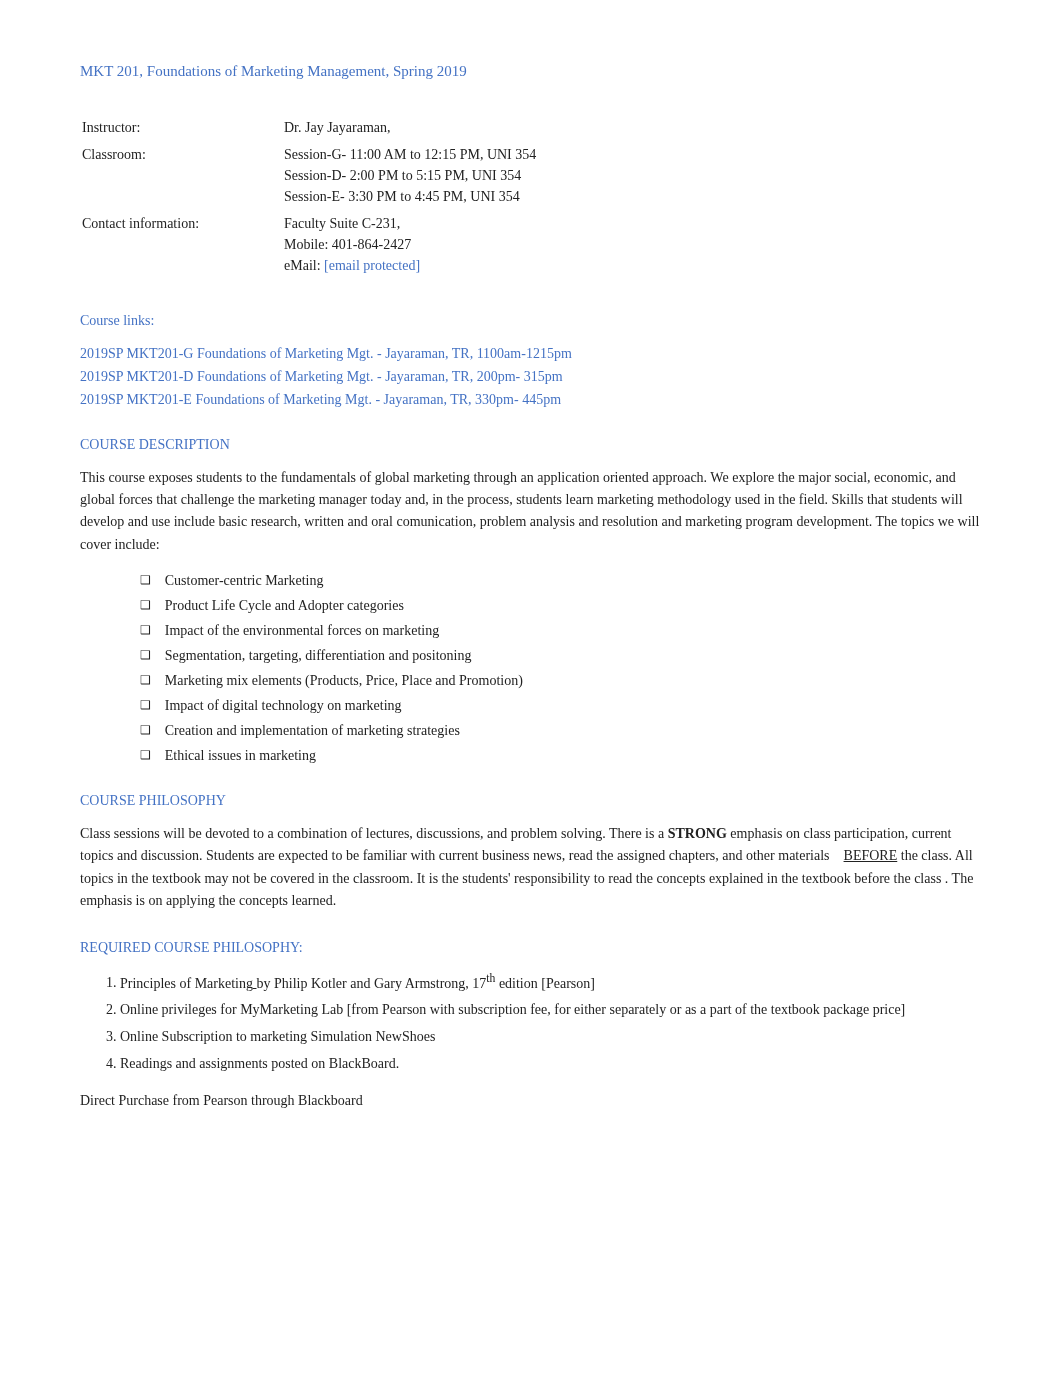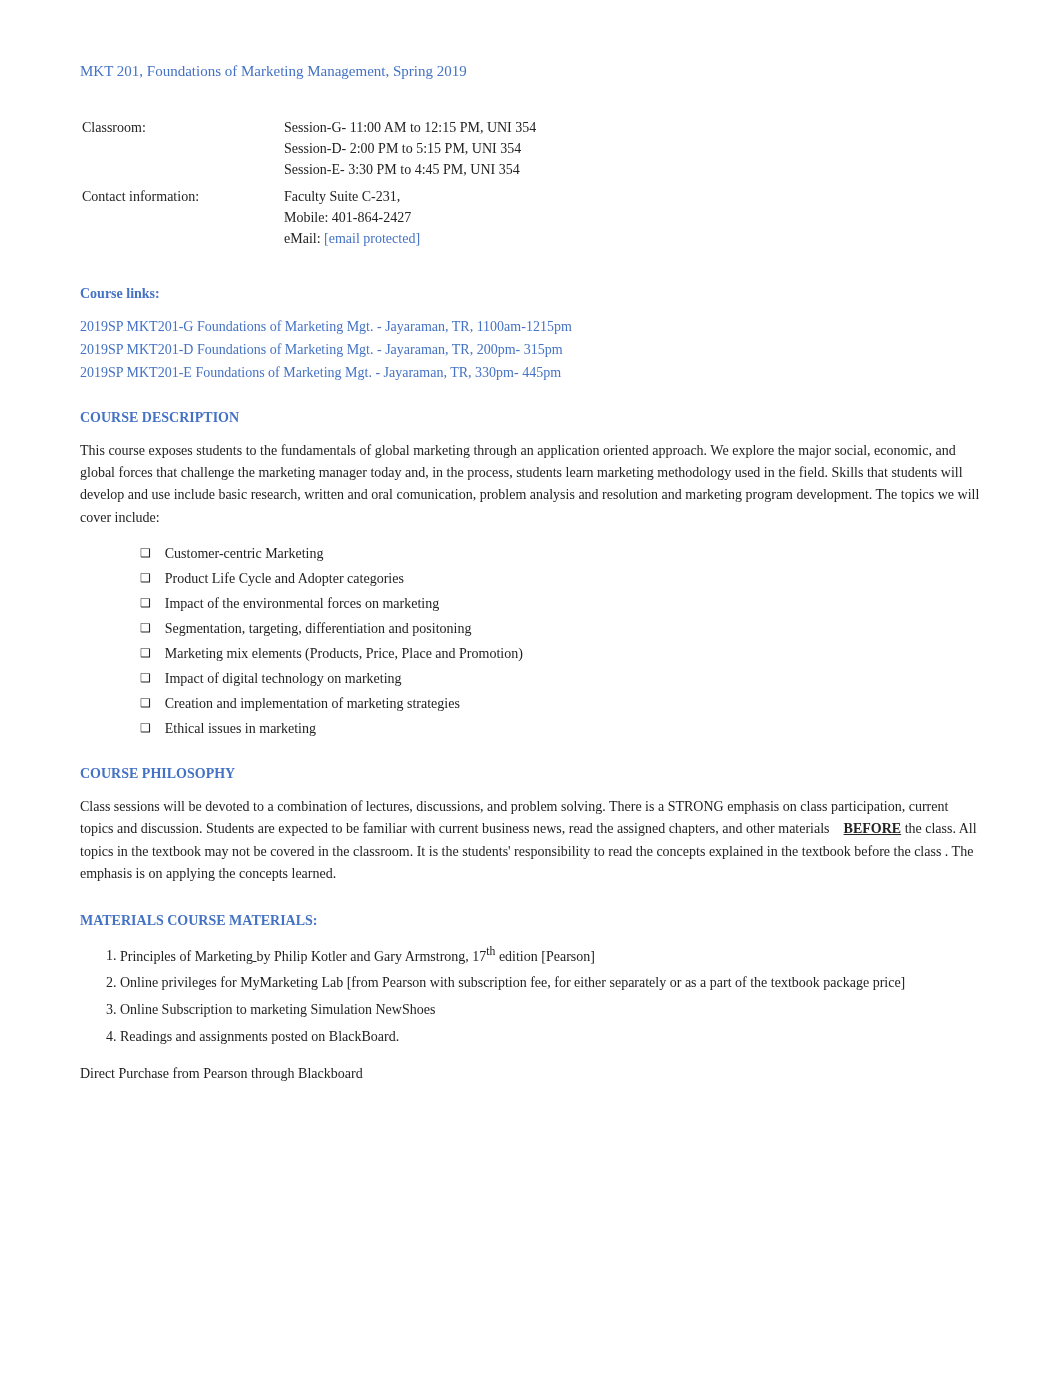--- a/index.html
+++ b/index.html
@@ -38,21 +38,21 @@
     .info-table td:last-child {
       font-weight: normal;
     }
     .link-blue {
       color: #4472C4;
       text-decoration: none;
     }
     .section-heading {
       color: #4472C4;
       font-size: 14px;
-      font-weight: bold;
+      font-weight: normal;
       margin-bottom: 12px;
       margin-top: 0;
     }
     .course-links-section {
       margin-bottom: 20px;
     }
     .course-links-section .link-blue {
       display: block;
       margin-bottom: 2px;
     }
@@ -81,34 +81,37 @@
     }
     .ordered-list {
       margin-left: 40px;
       margin-bottom: 16px;
     }
     .ordered-list li {
       margin-bottom: 6px;
       line-height: 1.5;
     }
     .strong {
-      font-weight: normal;
+      font-weight: bold;
     }
     .underline {
       text-decoration: underline;
-      font-weight: bold;
     }
   </style>
 </head>
 <body>
 
 <h1 class="page-title">MKT 201, Foundations of Marketing Management, Spring 2019</h1>
 
 <table class="info-table">
   <tbody>
+    <tr>
+      <td>Instructor:</td>
+      <td>Dr. Jay Jayaraman,</td>
+    </tr>
     <tr>
       <td>Classroom:</td>
       <td>
         <span>Session-G- 11:00 AM to 12:15 PM, UNI 354</span><br>
         <span>Session-D- 2:00 PM to 5:15 PM, UNI 354</span><br>
         <span>Session-E- 3:30 PM to 4:45 PM, UNI 354</span>
       </td>
     </tr>
     <tr>
       <td>Contact information:</td>
@@ -160,21 +163,21 @@
 </div>
 
 <div class="section-divider">
   <div class="section-heading">COURSE PHILOSOPHY</div>
   <p class="description-text">
     Class sessions will be devoted to a combination of lectures, discussions, and problem solving. There is a <span class="strong">STRONG</span> emphasis on class participation, current topics and discussion. Students are expected to be familiar with current business news, read the assigned chapters, and other materials &nbsp;&nbsp; <span class="underline">BEFORE</span> the class.  All topics in the textbook may not be covered in the classroom. It is the students' responsibility to read the concepts explained in the textbook before the class . The emphasis is on applying the concepts learned.
   </p>
 </div>
 
 <div class="section-divider">
-  <div class="section-heading">MATERIALS COURSE MATERIALS:</div>
+  <div class="section-heading">REQUIRED COURSE PHILOSOPHY:</div>
   <ol class="ordered-list">
     <li>
       Principles of Marketing<span style="text-decoration:underline"> </span> by Philip Kotler and Gary Armstrong, 17<sup>th</sup> edition [Pearson]
     </li>
     <li>Online privileges for MyMarketing Lab [from Pearson with subscription fee, for either separately or as a part of the textbook package price]</li>
     <li>Online Subscription to marketing Simulation NewShoes</li>
     <li>Readings and assignments posted on BlackBoard.</li>
   </ol>
   <p>Direct Purchase from Pearson through Blackboard</p>
 </div>

